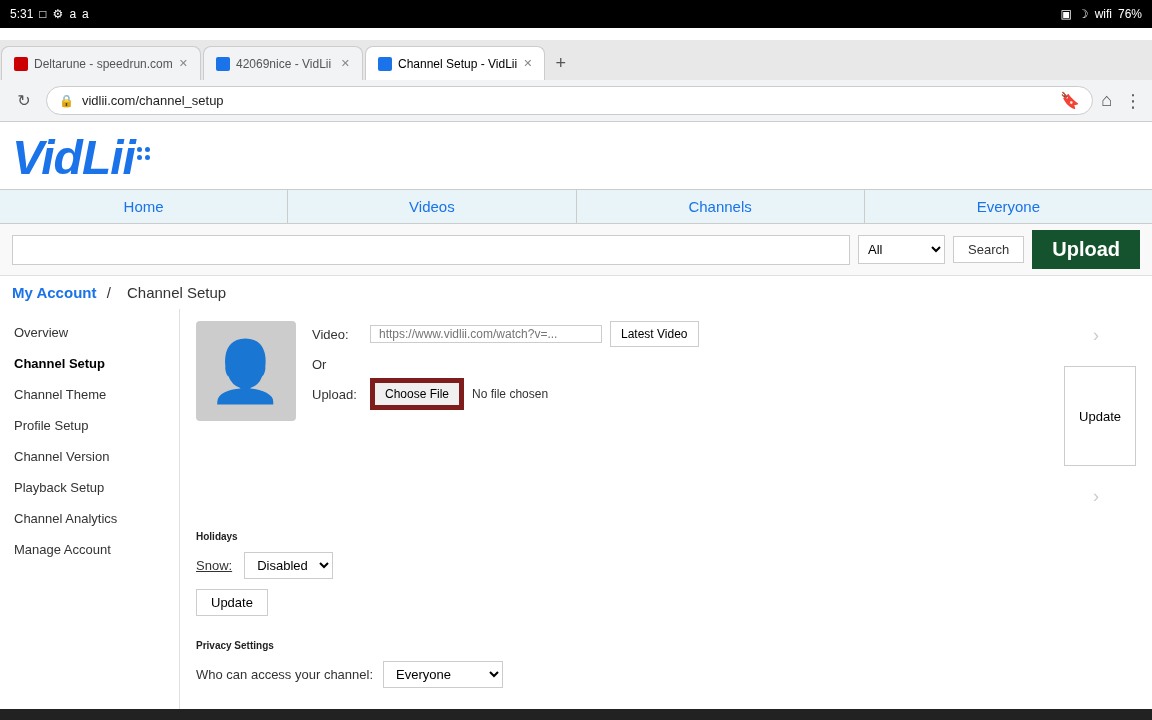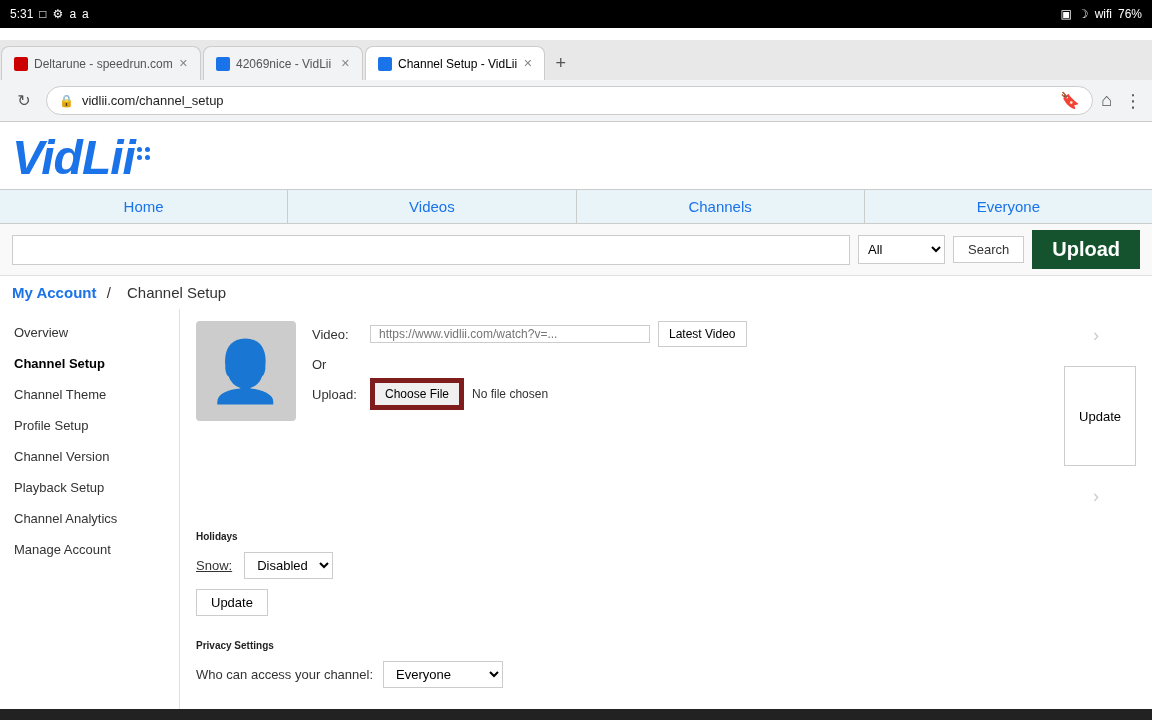--- a/index.html
+++ b/index.html
@@ -249,21 +249,21 @@
       display: flex;
       align-items: center;
       margin-bottom: 10px;
       gap: 8px;
     }
     .form-label { font-size: 13px; color: #333; min-width: 50px; }
     .video-input {
       border: 1px solid #ccc;
       padding: 1px 8px;
       font-size: 12px;
-      width: 280px;
+      width: 232px;
       color: #999;
     }
     .latest-video-btn {
       background: #fff;
       border: 1px solid #ccc;
       padding: 5px 10px;
       font-size: 12px;
       cursor: pointer;
     }
     .or-text { font-size: 13px; color: #333; margin: 6px 0; }

